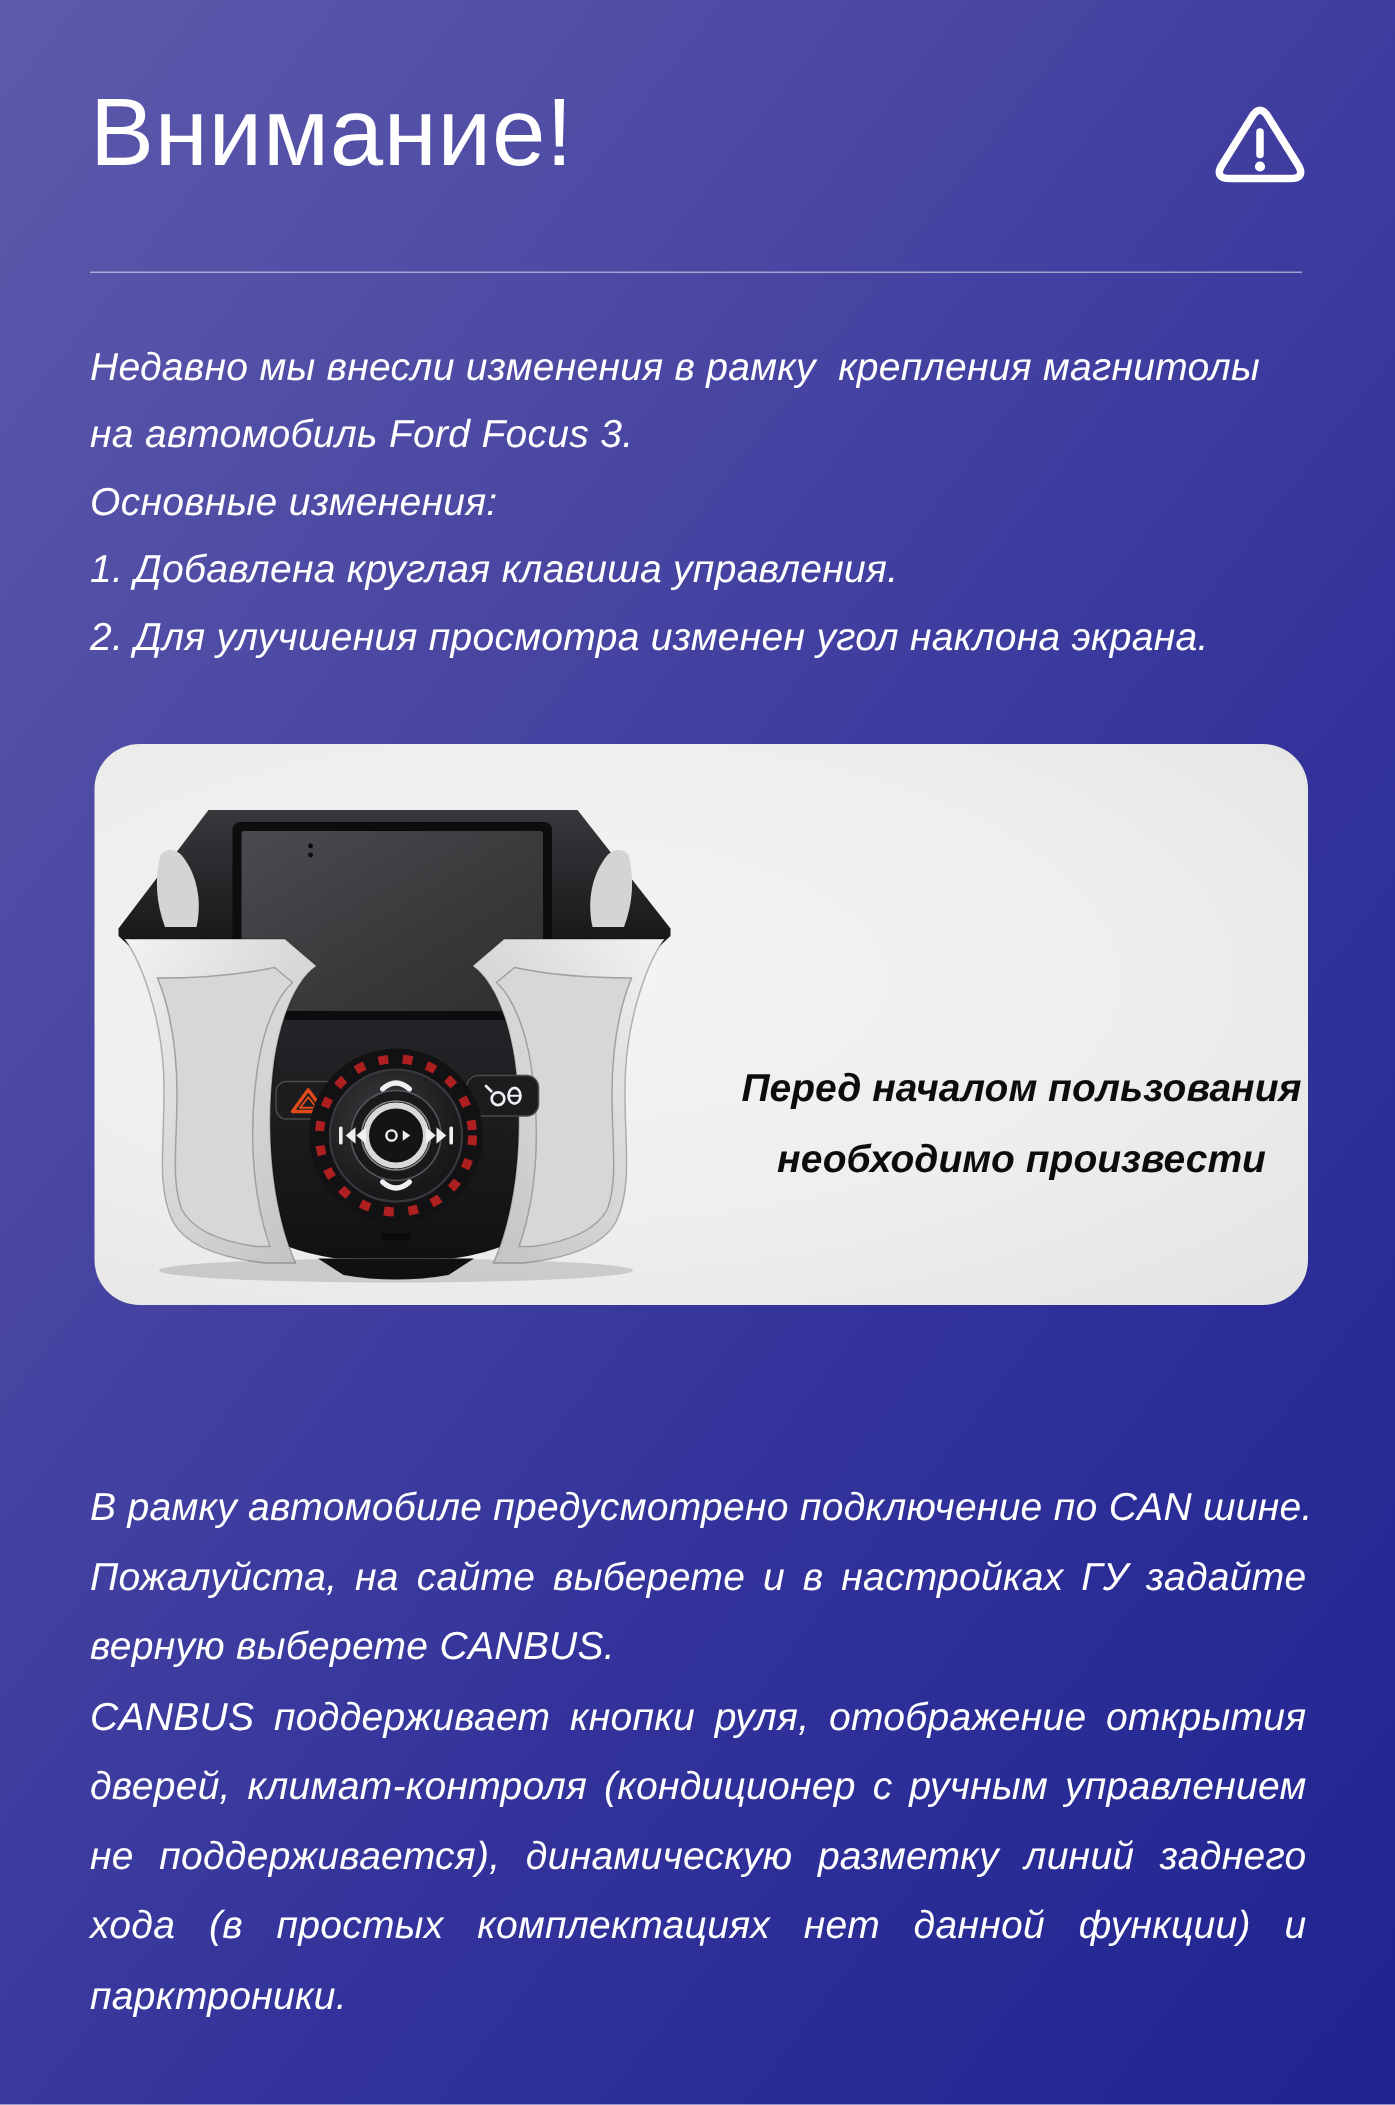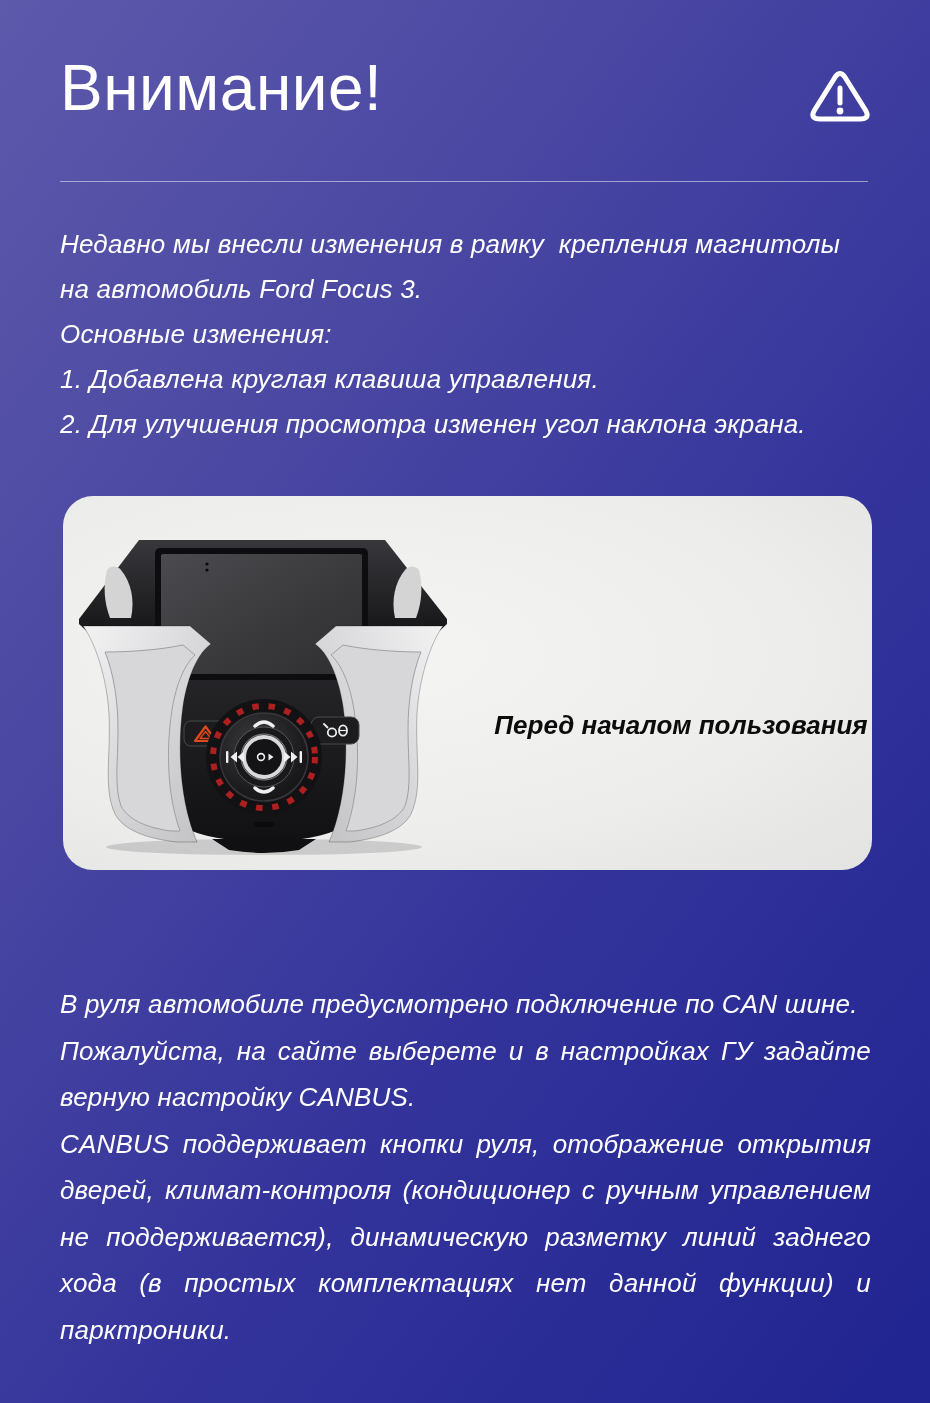--- a/index.html
+++ b/index.html
@@ -156,25 +156,26 @@
         </g>
       </g>
 
       <rect x="177" y="288" width="20" height="5" rx="2.5" fill="#0b0b0d"></rect>
       <path d="M135,305 L239,305 L222,316 Q187,322 152,316 Z" fill="#101012"></path>
     </svg>
   </div>
 
   <div class="card-note">
     <div class="ln">Перед началом пользования</div>
+    <div class="ln">необходимо произвести</div>
   </div>
 </div>
 
 <div class="canbus">
-  <div class="ln">В руля автомобиле предусмотрено подключение по CAN шине.</div>
+  <div class="ln">В рамку автомобиле предусмотрено подключение по CAN шине.</div>
   <div class="ln just">Пожалуйста, на сайте выберете и в настройках ГУ задайте</div>
-  <div class="ln">верную настройку CANBUS.</div>
+  <div class="ln">верную выберете CANBUS.</div>
   <div class="ln just">CANBUS поддерживает кнопки руля, отображение открытия</div>
   <div class="ln just">дверей, климат-контроля (кондиционер с ручным управлением</div>
   <div class="ln just">не поддерживается), динамическую разметку линий заднего</div>
   <div class="ln just">хода (в простых комплектациях нет данной функции) и</div>
   <div class="ln">парктроники.</div>
 </div>
 
 </body></html>

